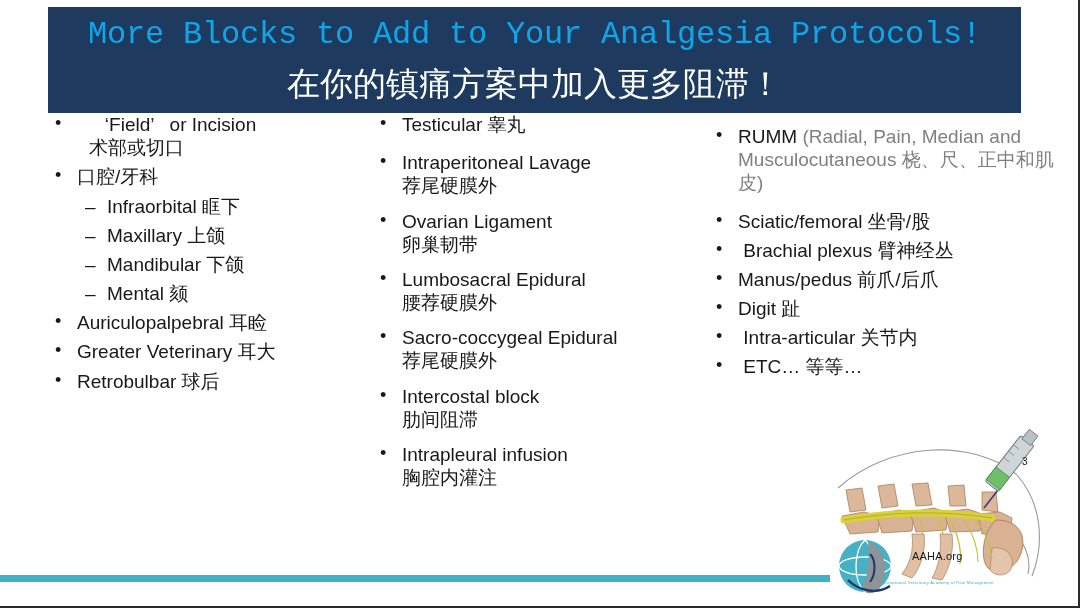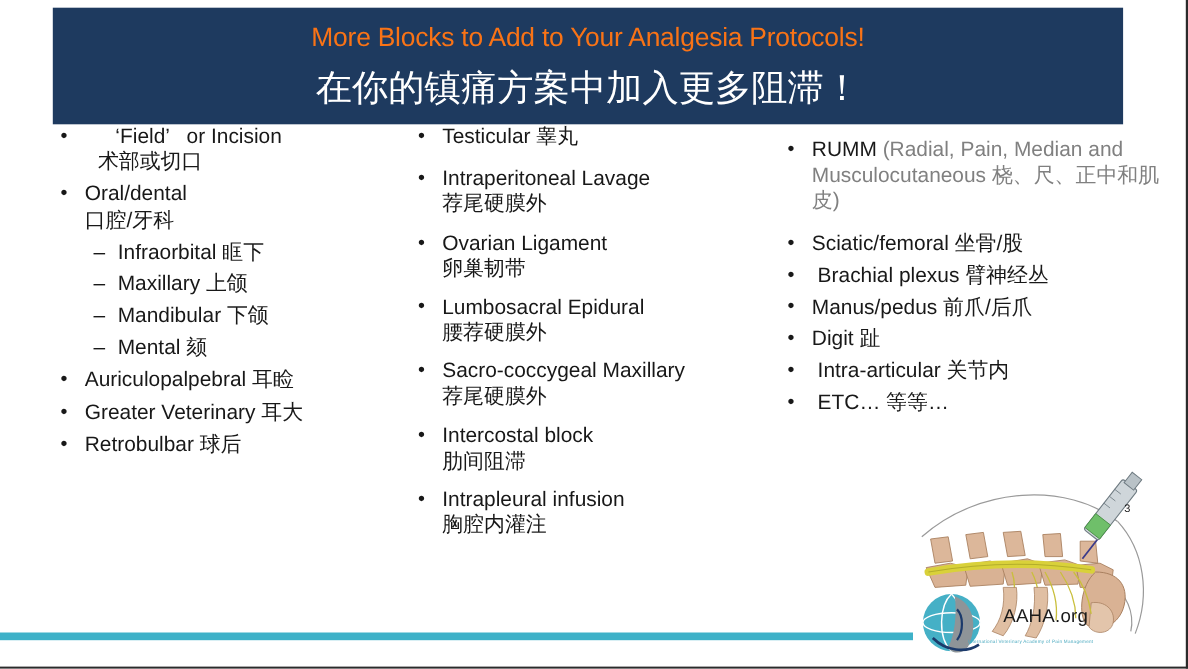--- a/index.html
+++ b/index.html
@@ -29,26 +29,27 @@
     width: 973px;
     height: 106px;
     background: #1e3a5f;
     display: flex;
     flex-direction: column;
     align-items: center;
     justify-content: center;
     box-sizing: border-box;
   }
   #title-en {
-    color: #f97316;
-    font-size: 24px;
+    color: #0ea5e9;
+    font-size: 32px;
     line-height: 1.08;
     font-weight: 400;
     letter-spacing: -0.2px;
     white-space: nowrap;
+    font-family: Liberation Mono, monospace;
   }
   #title-zh {
     color: #ffffff;
     font-size: 33px;
     line-height: 1.1;
     font-weight: 400;
     white-space: nowrap;
     margin-top: 14px;
   }
 
@@ -129,21 +130,21 @@
     left: 820px;
     top: 428px;
     width: 244px;
     height: 172px;
   }
   #artwork svg { display: block; }
   #aaha-label {
     position: absolute;
     left: 92px;
     top: 122px;
-    font-size: 17px;
+    font-size: 11px;
     color: #1a1a1a;
     letter-spacing: 0.2px;
   }
   #ivapm-tagline {
     position: absolute;
     left: 60px;
     top: 152px;
     font-size: 4.2px;
     color: #4aa9bf;
     letter-spacing: 0.25px;
@@ -171,21 +172,20 @@
         <span class="bullet-body">
           <span class="line-en">   ‘Field’   or Incision</span>
           <span class="line-zh">术部或切口</span>
         </span>
       </div>
       <div class="gap-sm"></div>
 
       <div class="bullet-row">
         <span class="bullet-mark">•</span>
         <span class="bullet-body">
-          <span class="line-en">Oral/dental</span>
           <span class="line-zh">口腔/牙科</span>
         </span>
       </div>
       <div class="gap-sm"></div>
 
       <div class="sub-row">
         <span class="sub-mark">–</span>
         <span class="bullet-body">
           <span class="line-en">Infraorbital 眶下</span>
         </span>
@@ -273,21 +273,21 @@
         <span class="bullet-body">
           <span class="line-en">Lumbosacral Epidural</span>
           <span class="line-zh">腰荐硬膜外</span>
         </span>
       </div>
       <div class="gap-md"></div>
 
       <div class="bullet-row">
         <span class="bullet-mark">•</span>
         <span class="bullet-body">
-          <span class="line-en">Sacro-coccygeal Maxillary</span>
+          <span class="line-en">Sacro-coccygeal Epidural</span>
           <span class="line-zh">荐尾硬膜外</span>
         </span>
       </div>
       <div class="gap-md"></div>
 
       <div class="bullet-row">
         <span class="bullet-mark">•</span>
         <span class="bullet-body">
           <span class="line-en">Intercostal block</span>
           <span class="line-zh">肋间阻滞</span>

